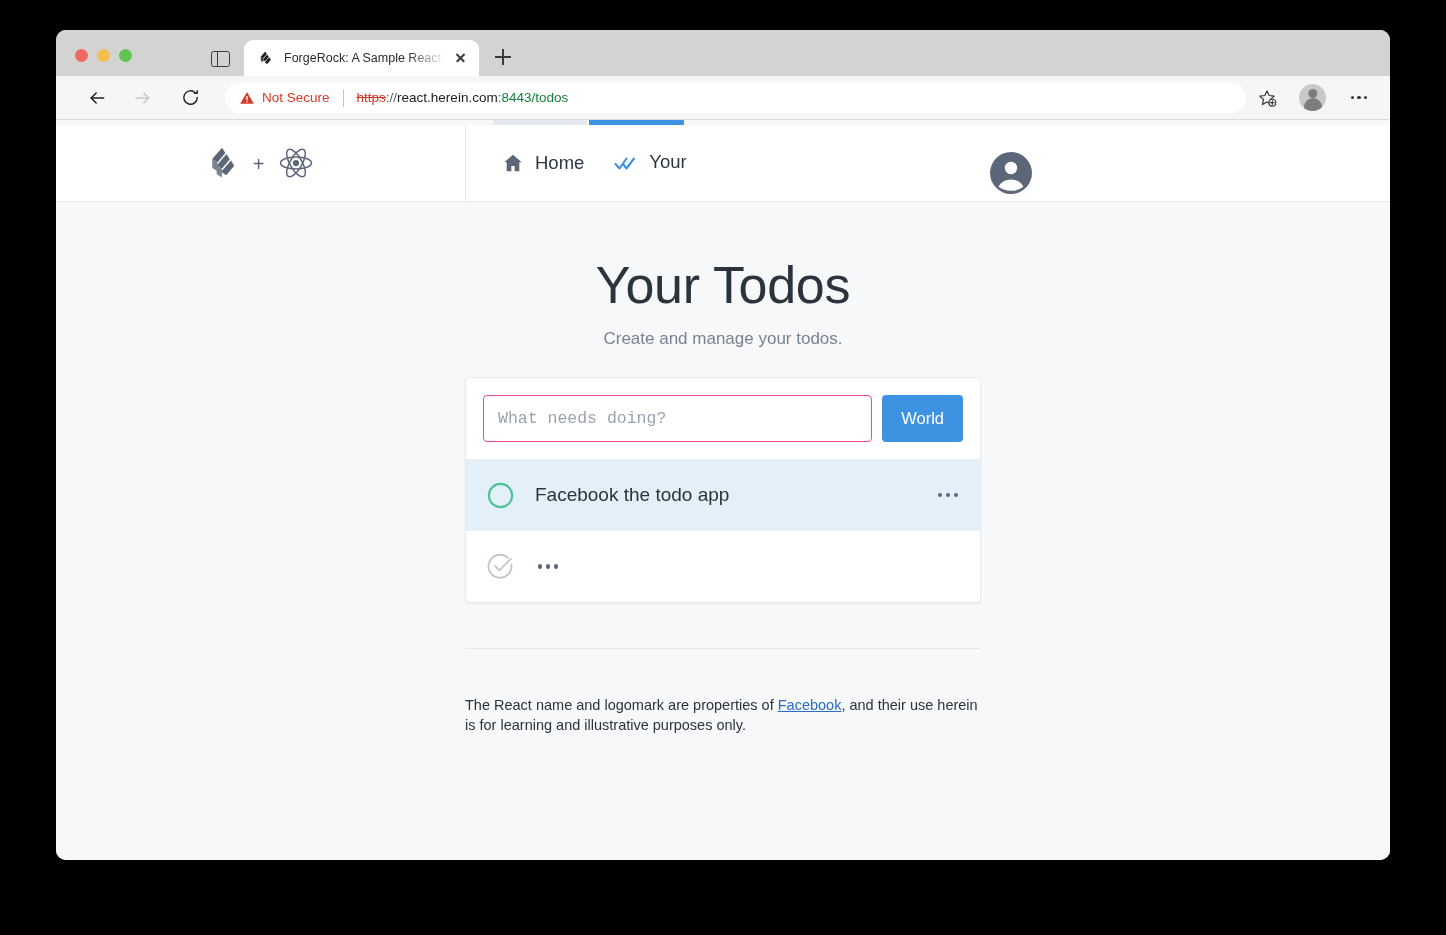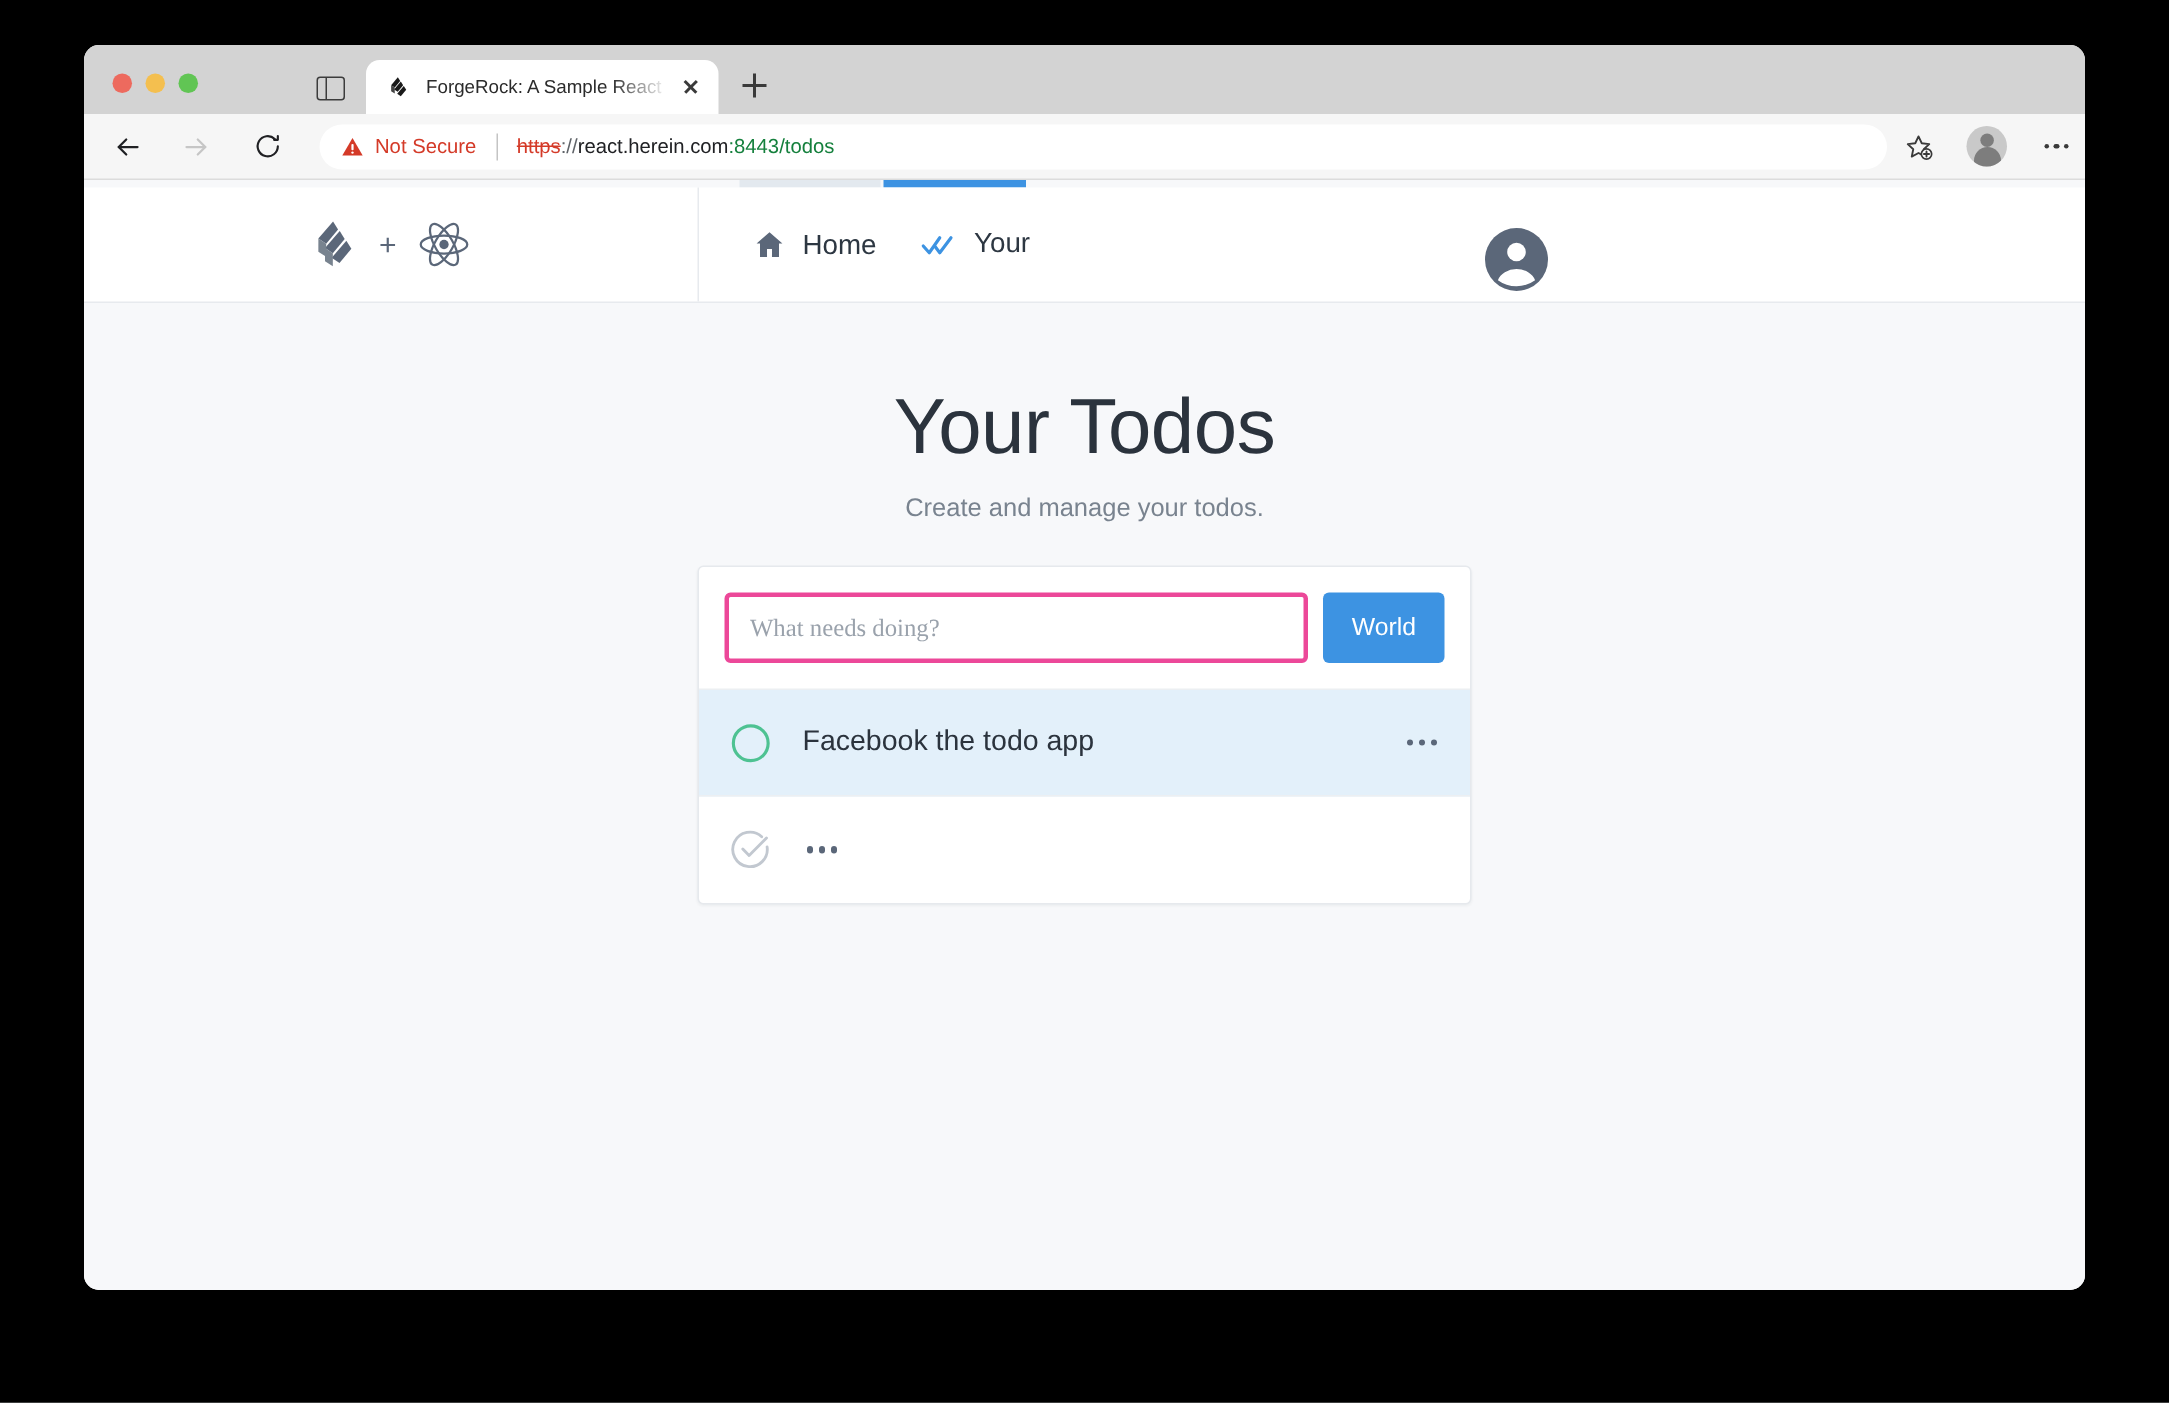--- a/index.html
+++ b/index.html
@@ -116,21 +116,21 @@
   .new-tab:before { left: 4px; top: 11.2px; width: 16px; height: 1.6px; }
   .new-tab:after  { left: 11.2px; top: 4px; width: 1.6px; height: 16px; }
 
   
   .toolbar {
     height: 44px;
     background: #f6f6f6;
     border-bottom: 1px solid #dcdcdc;
     display: flex;
     align-items: center;
-    padding: 0 4px;
+    padding: 0 16px;
     position: relative;
   }
   .nav-btn {
     width: 30px; height: 30px;
     display: flex; align-items: center; justify-content: center;
     flex: 0 0 auto;
   }
   .nav-btn.back { margin-left: 10px; }
   .nav-btn.forward { margin-left: 16px; }
   .nav-btn.reload { margin-left: 17px; }
@@ -320,26 +320,26 @@
   .create-row {
     display: flex;
     align-items: center;
     gap: 10px;
     padding: 17px 17px 17px 17px;
     border-bottom: 1px solid #eceff2;
   }
   .todo-input {
     flex: 1;
     height: 47px;
-    border: 3px solid #ec4899;
+    border: 1px solid #ec4899;
     border-radius: 4px;
     padding: 0 14px;
     font-size: 16.5px;
     color: #2b333d;
-    font-family: Liberation Serif, serif;
+    font-family: Liberation Mono, monospace;
     background: #ffffff;
     outline: none;
   }
   .todo-input::placeholder { color: #9aa2ac; }
   .create-btn {
     height: 47px;
     padding: 0 19px;
     background: #3d93e2;
     color: #ffffff;
     font-size: 16.5px;
@@ -582,15 +582,19 @@
             </svg>
           </span>
           <span class="row-menu">
             <i></i>
               <i></i>
               <i></i>
           </span>
         </div>
       </div>
 
+      <div class="footer">
+        <div class="footer-rule"></div>
+        <p class="footer-text"><span>The React name and logomark are properties of </span><a>Facebook</a><span>, and their use herein is for learning and illustrative purposes only.</span></p>
+      </div>
     </div>
   </div>
 </div>
 
 </body></html>

